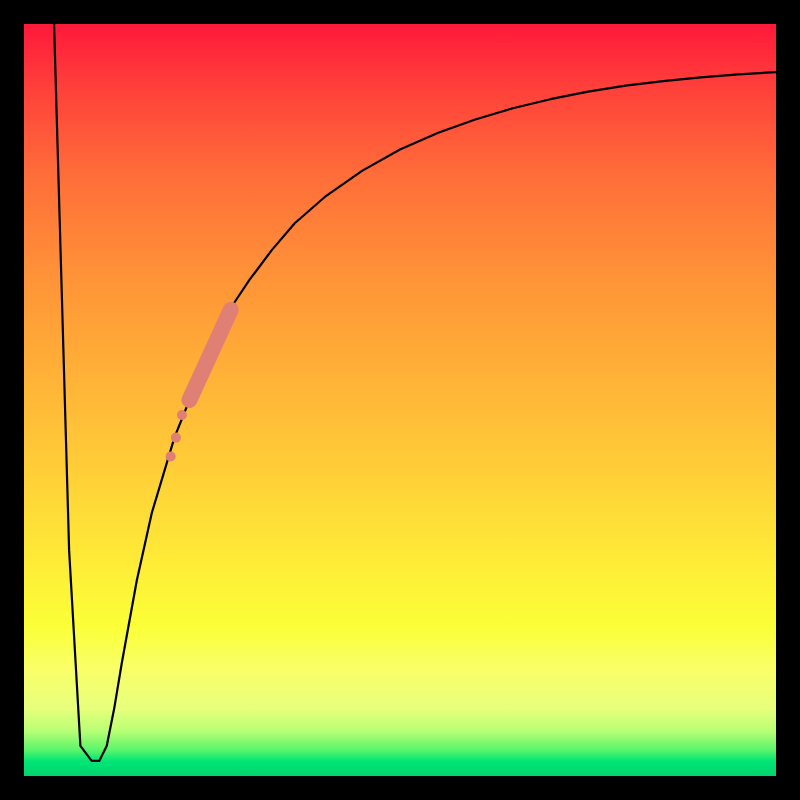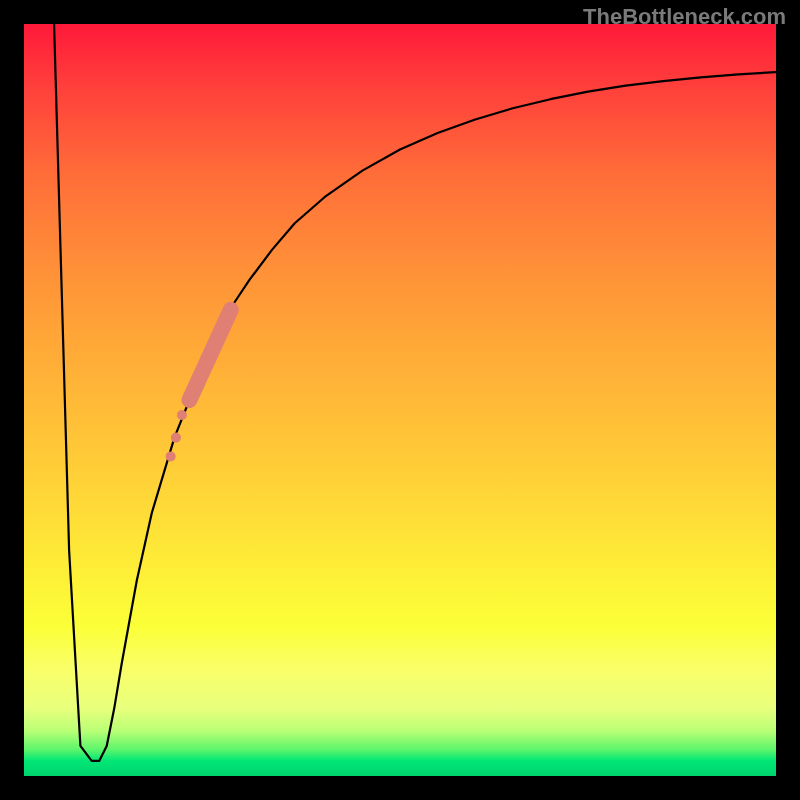--- a/index.html
+++ b/index.html
@@ -59,21 +59,20 @@
     position: absolute;
     inset: 0;
     width: 100%;
     height: 100%;
   }
 </style>
 </head>
 <body>
 
 <div class="chart-container">
-  <div class="watermark">TheBottleneck.com</div>
 
   <div class="plot-area">
     <div class="gradient-bg"></div>
     <svg class="curve" viewBox="0 0 752 752" preserveAspectRatio="none">
       <path id="curve-path" fill="none" stroke="#000" stroke-width="2.2" stroke-linejoin="round" d="M30.08 0.00 L45.12 526.40 L56.40 721.92 L67.68 736.96 L75.20 736.96 L82.72 721.92 L90.24 684.32 L97.76 639.20 L112.80 556.48 L127.84 488.80 L150.40 413.60 L165.44 376.00 L180.48 338.40 L195.52 308.32 L210.56 278.24 L225.60 255.68 L248.16 225.60 L270.72 199.28 L300.80 172.96 L338.40 146.64 L376.00 125.58 L413.60 109.04 L451.20 95.50 L488.80 84.22 L526.40 75.20 L564.00 67.68 L601.60 61.66 L639.20 57.15 L676.80 53.39 L714.40 50.38 L752.00 48.13"></path>
       <line id="thick-seg" stroke-linecap="round" x1="165.44" y1="376.00" x2="206.80" y2="285.76" stroke="#e08074" stroke-width="16"></line>
       <g id="dots-group">
           <circle cx="146.64" cy="432.40" r="5" fill="#e08074"></circle>
           <circle cx="151.90" cy="413.60" r="5" fill="#e08074"></circle>
           <circle cx="157.92" cy="391.04" r="5" fill="#e08074"></circle>

